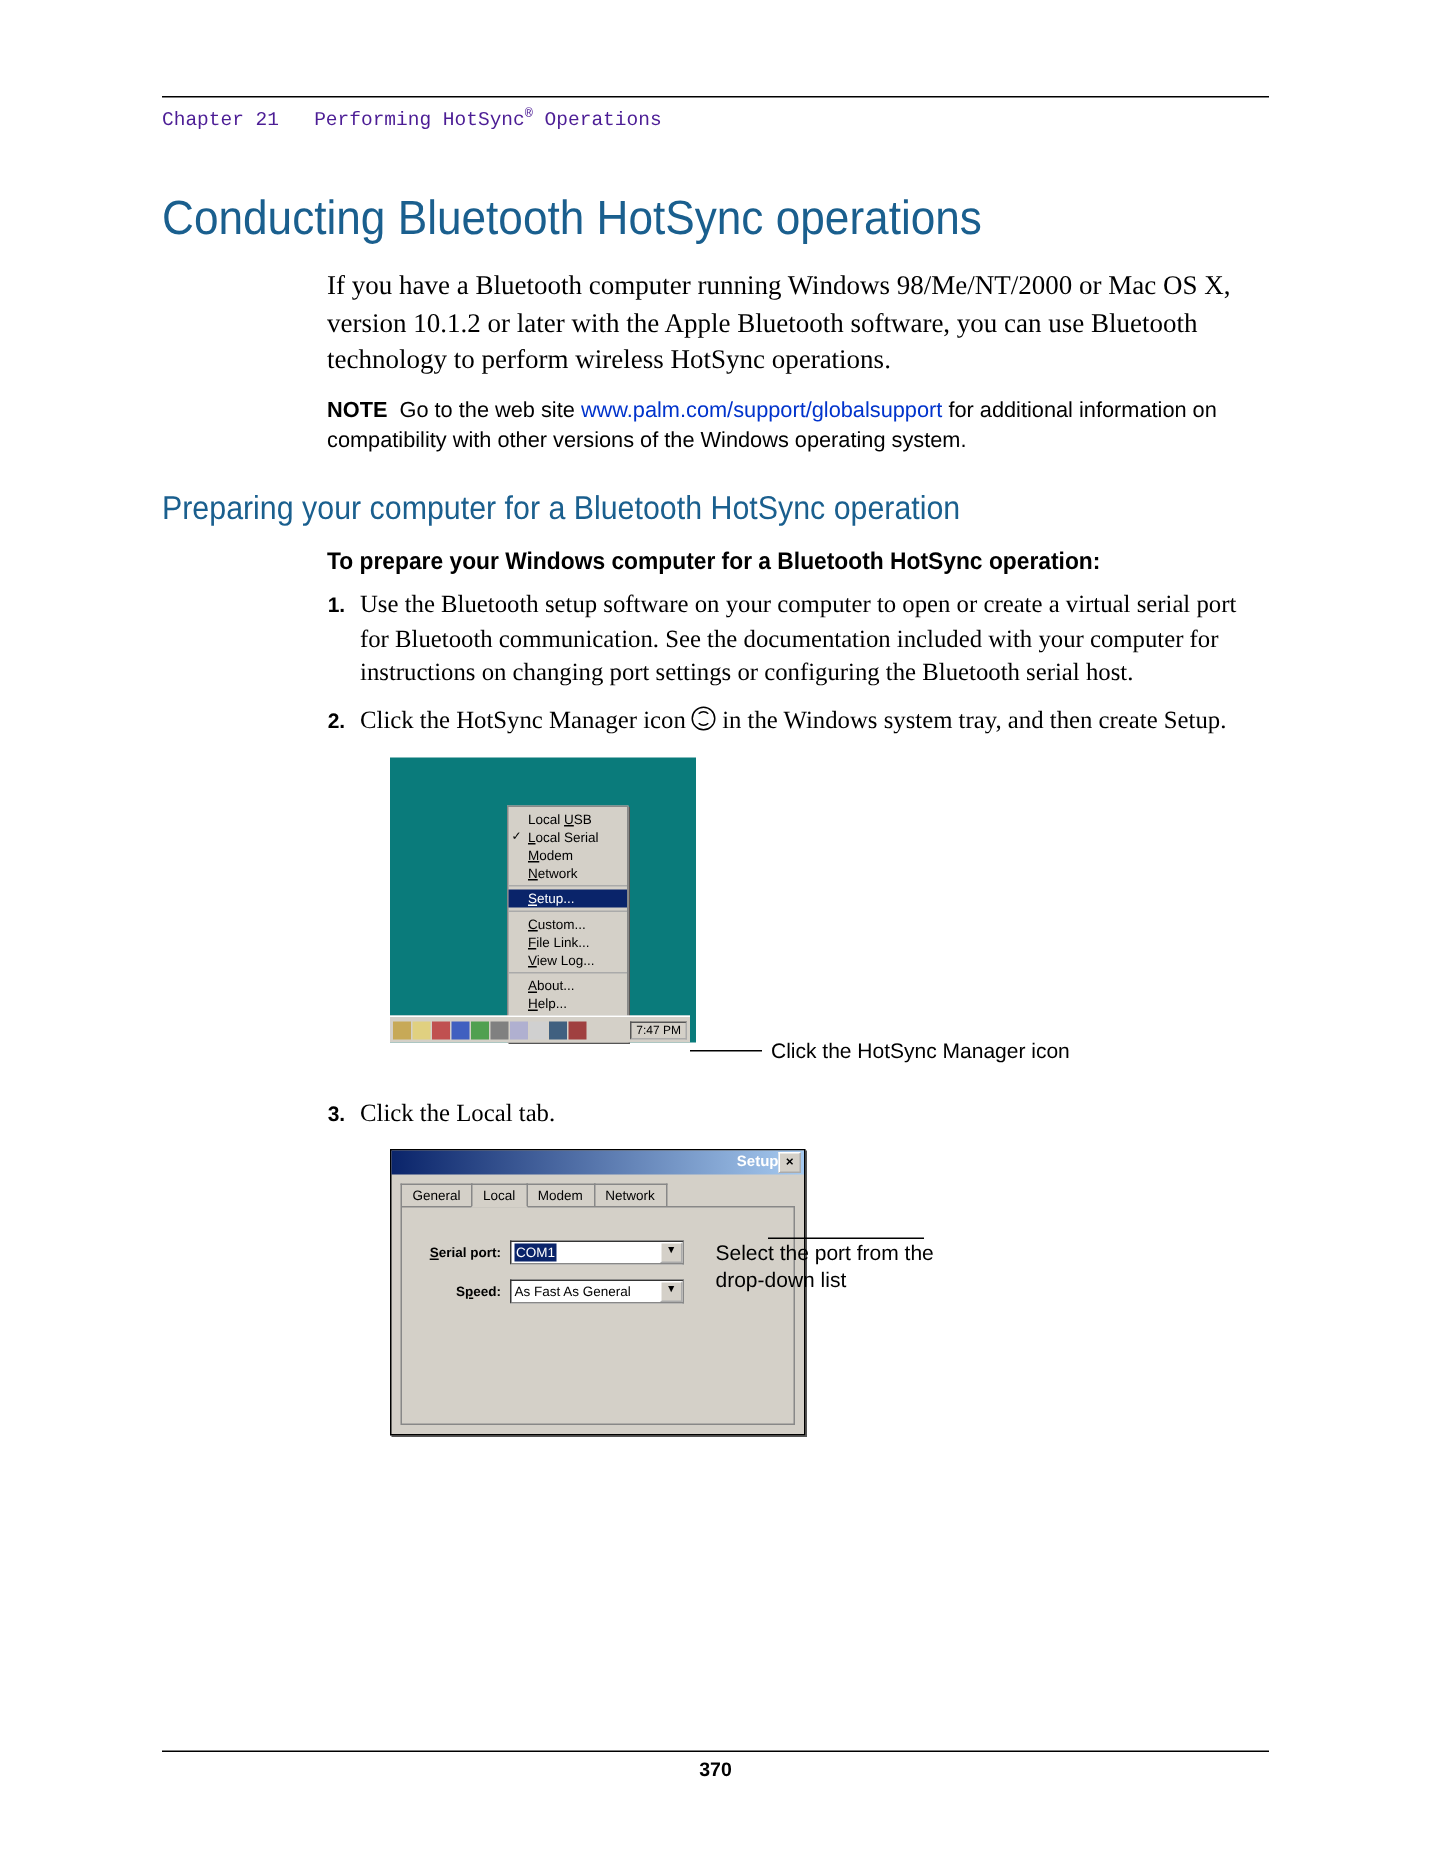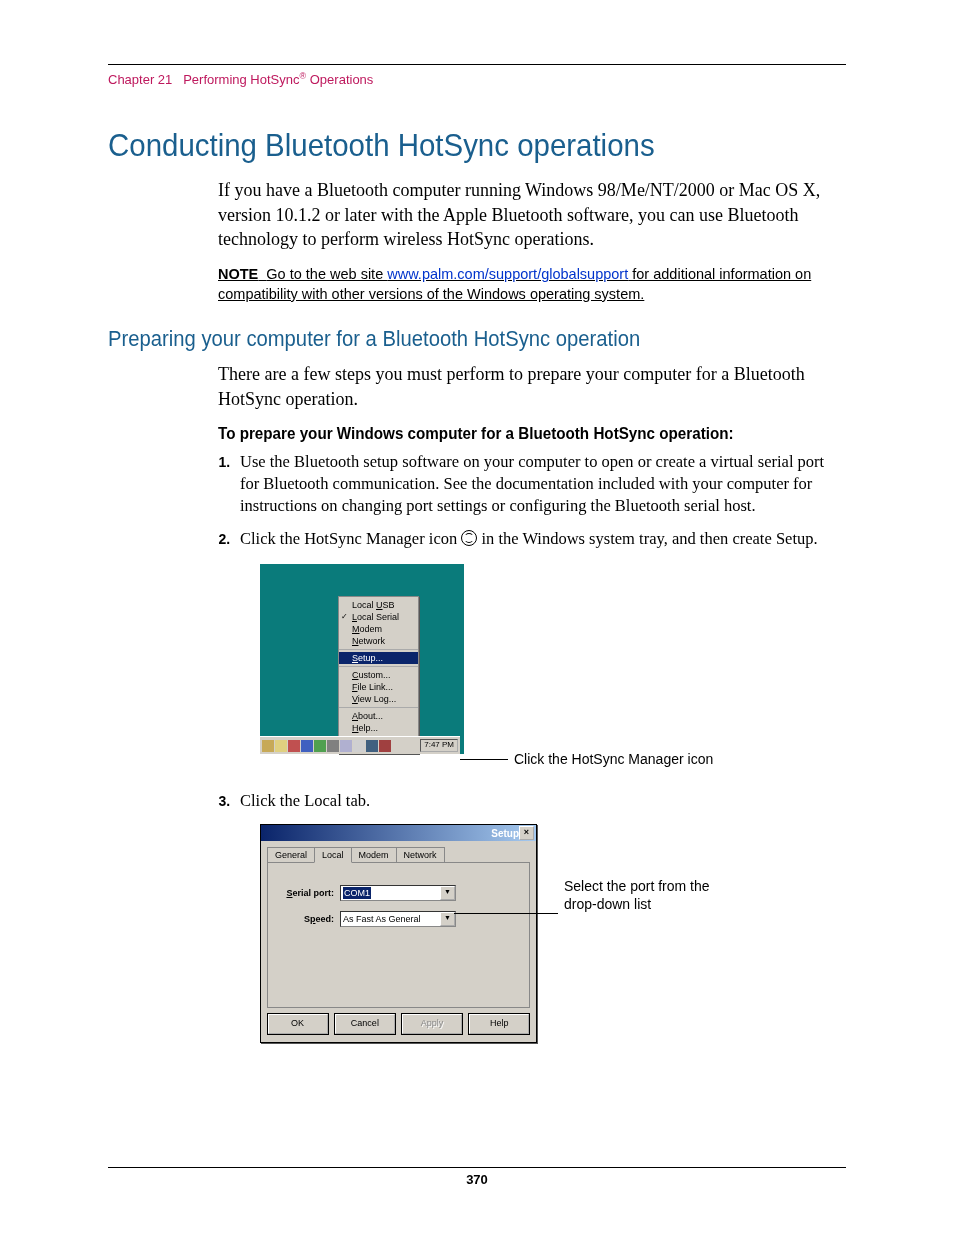--- a/index.html
+++ b/index.html
@@ -15,23 +15,23 @@
     position: relative;
     box-sizing: border-box;
     padding: 64px 108px 40px 108px;
   }
   .rule {
     border: none;
     border-top: 1px solid #000;
     margin: 0 0 6px 0;
   }
   .running-head {
-    font-family: Liberation Sans, sans-serif;
+    font-family: Liberation Mono, monospace;
     font-size: 13px;
-    color: #be185d;
+    color: #4c1d95;
     margin-bottom: 40px;
   }
   .running-head sup {
     font-size: 9px;
   }
   h1.title {
     font-family: Arial, Helvetica, sans-serif;
     font-weight: 400;
     font-stretch: condensed;
     color: #1a5f8e;
@@ -47,21 +47,20 @@
   p.body {
     font-size: 18px;
     line-height: 1.35;
     margin: 0 0 14px 0;
   }
   p.note {
     font-family: Arial, Helvetica, sans-serif;
     font-size: 14.5px;
     line-height: 1.35;
     margin: 10px 0 22px 0;
-    text-decoration: underline;
   }
   .note-label {
     font-weight: bold;
   }
   h2.subhead {
     font-family: Arial, Helvetica, sans-serif;
     font-weight: 400;
     font-stretch: condensed;
     color: #1a5f8e;
     font-size: 22px;
@@ -322,24 +321,25 @@
     text-align: center;
     line-height: 16px;
     box-shadow: 0 0 0 1px #000;
   }
   .btn.disabled {
     color: #888;
     text-shadow: 1px 1px #fff;
   }
   .callout2 {
     position: absolute;
-    left: 194px;
+    left: 211px;
     top: 53px;
     display: flex;
-    align-items: flex-end;
+    align-items: center;
+    flex-direction: column;
   }
   .callout-line2 {
     width: 104px;
     border-top: 1px solid #000;
     margin-top: 6px;
   }
   .callout-text2 {
     font-family: Arial, Helvetica, sans-serif;
     font-size: 14px;
     margin-left: 6px;
@@ -374,21 +374,20 @@
     <p class="body">If you have a Bluetooth computer running Windows 98/Me/NT/2000 or Mac OS X, version 10.1.2 or later with the Apple Bluetooth software, you can use Bluetooth technology to perform wireless HotSync operations.</p>
 
     <p class="note">
       <span class="note-label">NOTE</span>&nbsp;&nbsp;<span>Go to the web site </span><a class="link">www.palm.com/support/globalsupport</a><span> for additional information on compatibility with other versions of the Windows operating system.</span>
     </p>
   </div>
 
   <h2 class="subhead">Preparing your computer for a Bluetooth HotSync operation</h2>
 
   <div class="body-indent">
-    <p class="body">There are a few steps you must perform to prepare your computer for a Bluetooth HotSync operation.</p>
 
     <div class="boldline">To prepare your Windows computer for a Bluetooth HotSync operation:</div>
 
     <ol class="steps">
       <li>Use the Bluetooth setup software on your computer to open or create a virtual serial port for Bluetooth communication. See the documentation included with your computer for instructions on changing port settings or configuring the Bluetooth serial host.</li>
       <li>
         <span>Click the HotSync Manager icon </span><span class="hotsync-icon"></span><span> in the Windows system tray, and then create Setup.</span>
 
         <div class="fig1-wrap">
           <div class="fig1-bg">
@@ -461,26 +460,20 @@
                 </div>
               </div>
               <div class="field-row">
                 <div class="lbl">S<u>p</u>eed:</div>
                 <div class="combo">
                   <span>As Fast As General</span>
                   <span class="dd">▼</span>
                 </div>
               </div>
             </div>
-            <div class="dlg-buttons">
-              <div class="btn">OK</div>
-              <div class="btn">Cancel</div>
-              <div class="btn disabled">Apply</div>
-              <div class="btn">Help</div>
-            </div>
           </div>
           <div class="callout2">
             <div class="callout-line2"></div>
             <div class="callout-text2">Select the port from the drop-down list</div>
           </div>
         </div>
       </li>
     </ol>
   </div>
 

